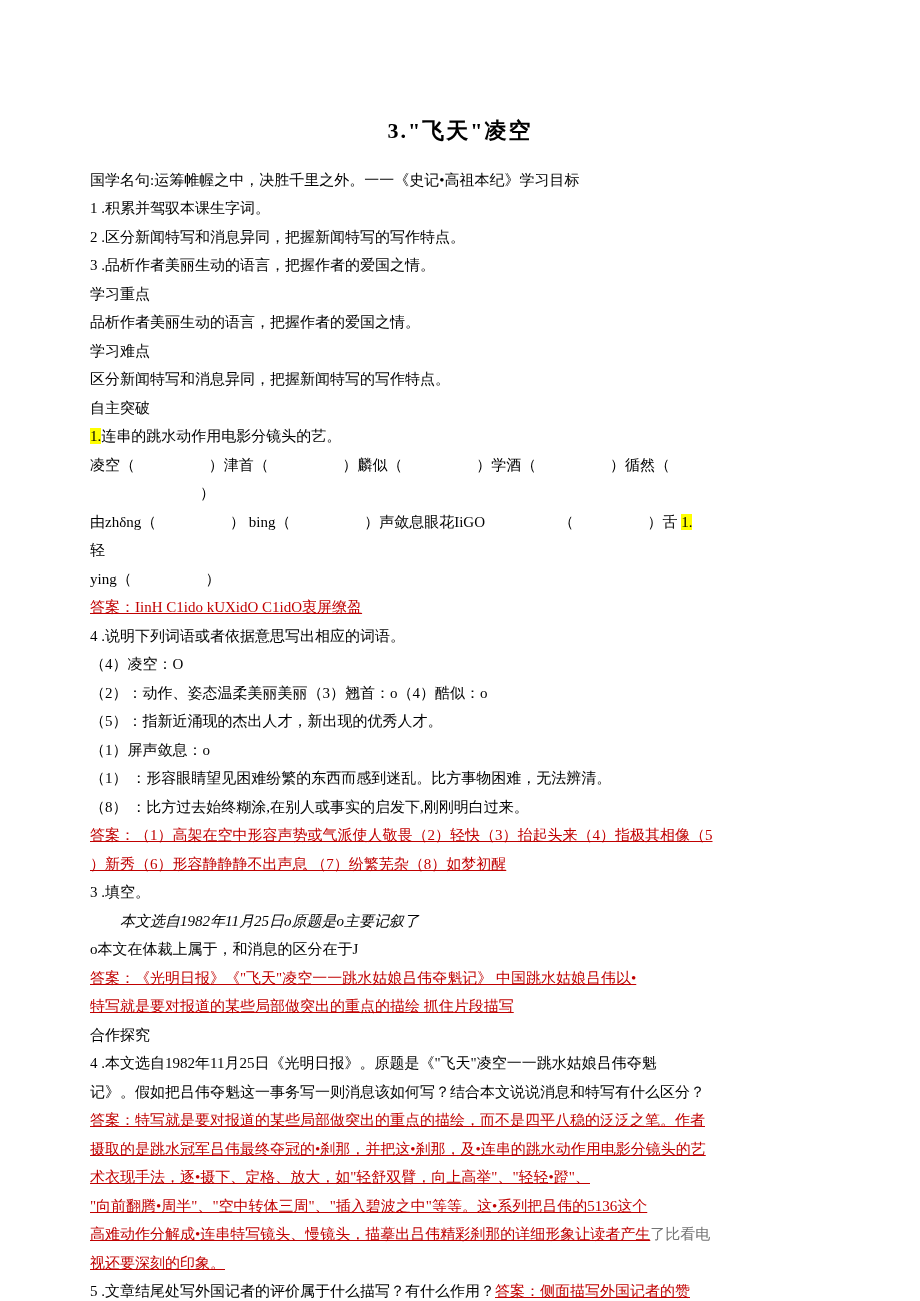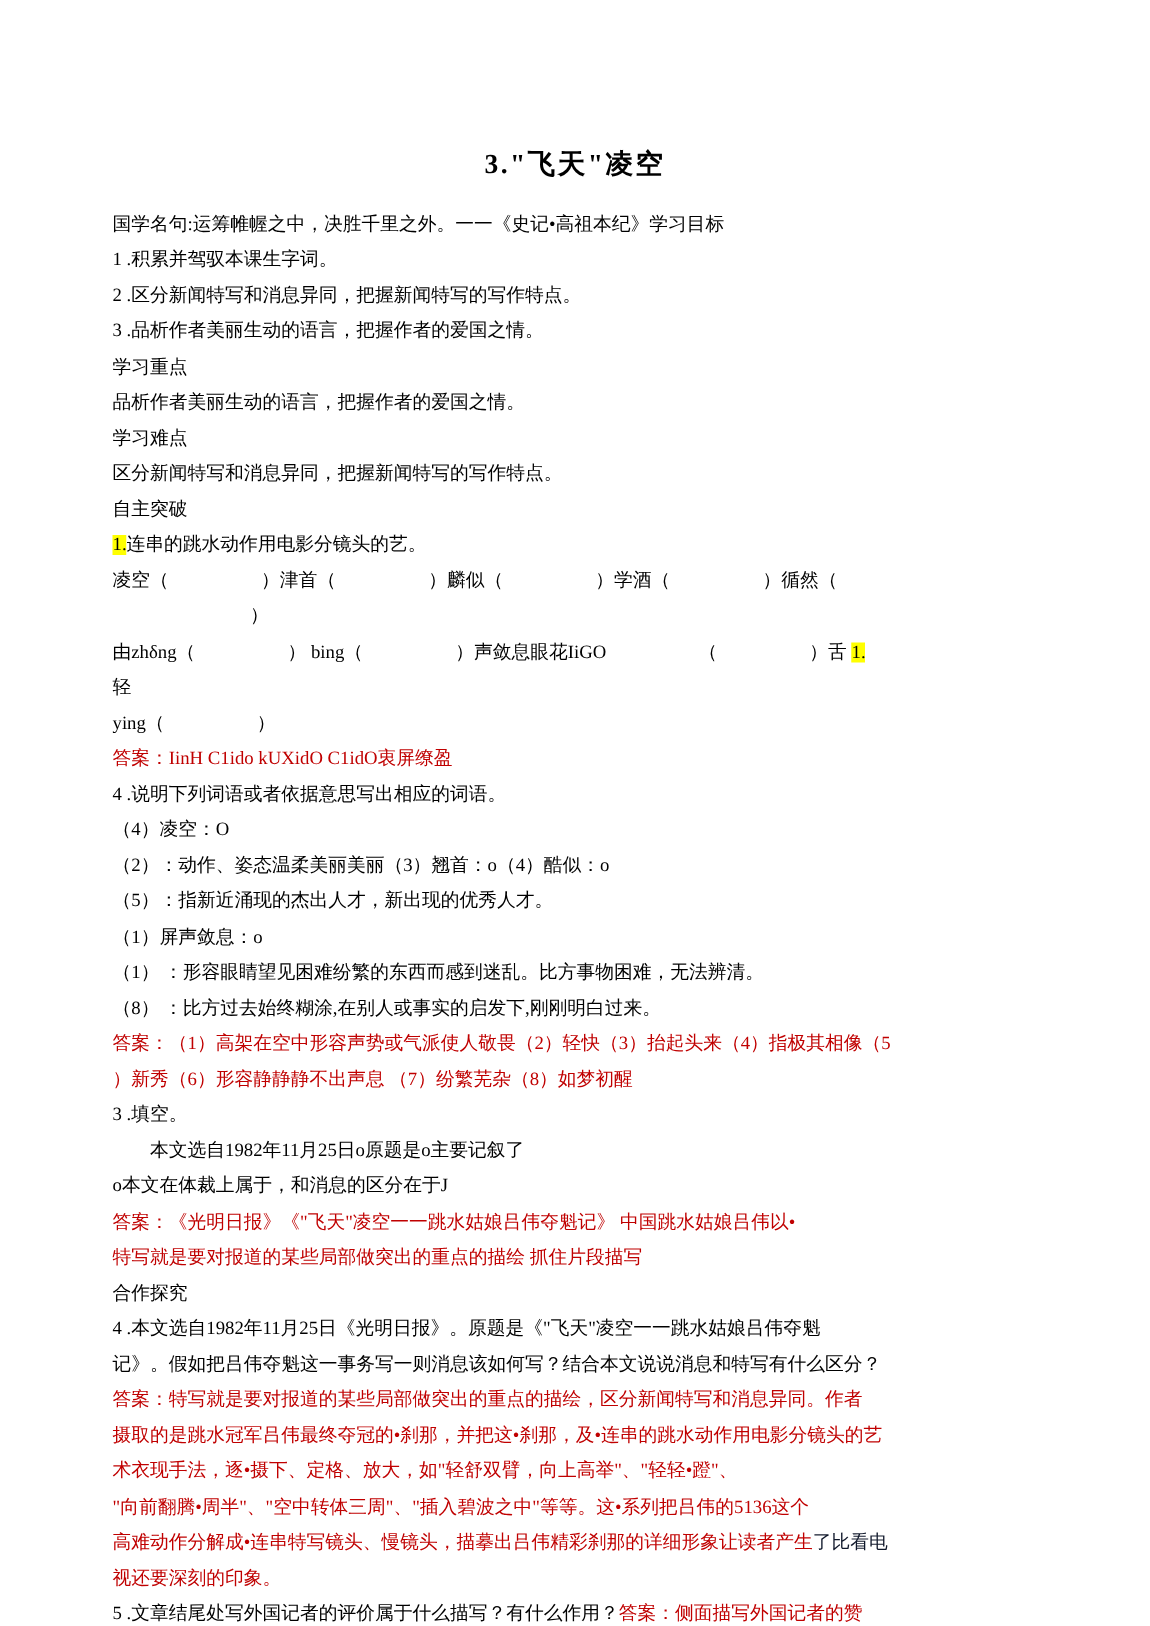--- a/index.html
+++ b/index.html
@@ -22,26 +22,28 @@
   }
   .line {
     margin: 0;
     padding: 0;
   }
   .hl {
     background: #ffff00;
   }
   .answer {
     color: #c00000;
+    text-decoration: underline;
   }
   .answer-nounder {
-    color: #0f172a;
+    color: #737373;
   }
   .indent {
     text-indent: 2em;
+    font-style: italic;
   }
   .blank {
     display: inline-block;
     min-width: 70px;
   }
 </style>
 </head>
 <body>
 
 <div class="title">3."飞天"凌空</div>
@@ -104,21 +106,21 @@
 <p class="line indent">本文选自1982年11月25日o原题是o主要记叙了</p>
 <p class="line">o本文在体裁上属于，和消息的区分在于J</p>
 
 <p class="line"><span class="answer">答案：《光明日报》《"飞天"凌空一一跳水姑娘吕伟夺魁记》       中国跳水姑娘吕伟以•</span></p>
 <p class="line"><span class="answer">特写就是要对报道的某些局部做突出的重点的描绘            抓住片段描写</span></p>
 
 <p class="line">合作探究</p>
 <p class="line">4 .本文选自1982年11月25日《光明日报》。原题是《"飞天"凌空一一跳水姑娘吕伟夺魁</p>
 <p class="line">记》。假如把吕伟夺魁这一事务写一则消息该如何写？结合本文说说消息和特写有什么区分？</p>
 
-<p class="line"><span class="answer">答案：特写就是要对报道的某些局部做突出的重点的描绘，区分新闻特写和消息异同。作者</span></p>
+<p class="line"><span class="answer">答案：特写就是要对报道的某些局部做突出的重点的描绘，而不是四平八稳的泛泛之笔。作者</span></p>
 <p class="line"><span class="answer">摄取的是跳水冠军吕伟最终夺冠的•刹那，并把这•刹那，及•连串的跳水动作用电影分镜头的艺</span></p>
 <p class="line"><span class="answer">术衣现手法，逐•摄下、定格、放大，如"轻舒双臂，向上高举"、"轻轻•蹬"、</span></p>
 <p class="line"><span class="answer">"向前翻腾•周半"、"空中转体三周"、"插入碧波之中"等等。这•系列把吕伟的5136这个</span></p>
 <p class="line"><span class="answer">高难动作分解成•连串特写镜头、慢镜头，描摹出吕伟精彩刹那的详细形象让读者产生</span><span class="answer-nounder">了比看电</span></p>
 <p class="line"><span class="answer">视还要深刻的印象。</span></p>
 
 <p class="line">
   <span>5 .文章结尾处写外国记者的评价属于什么描写？有什么作用？</span><span class="answer">答案：侧面描写外国记者的赞</span>
 </p>
 

